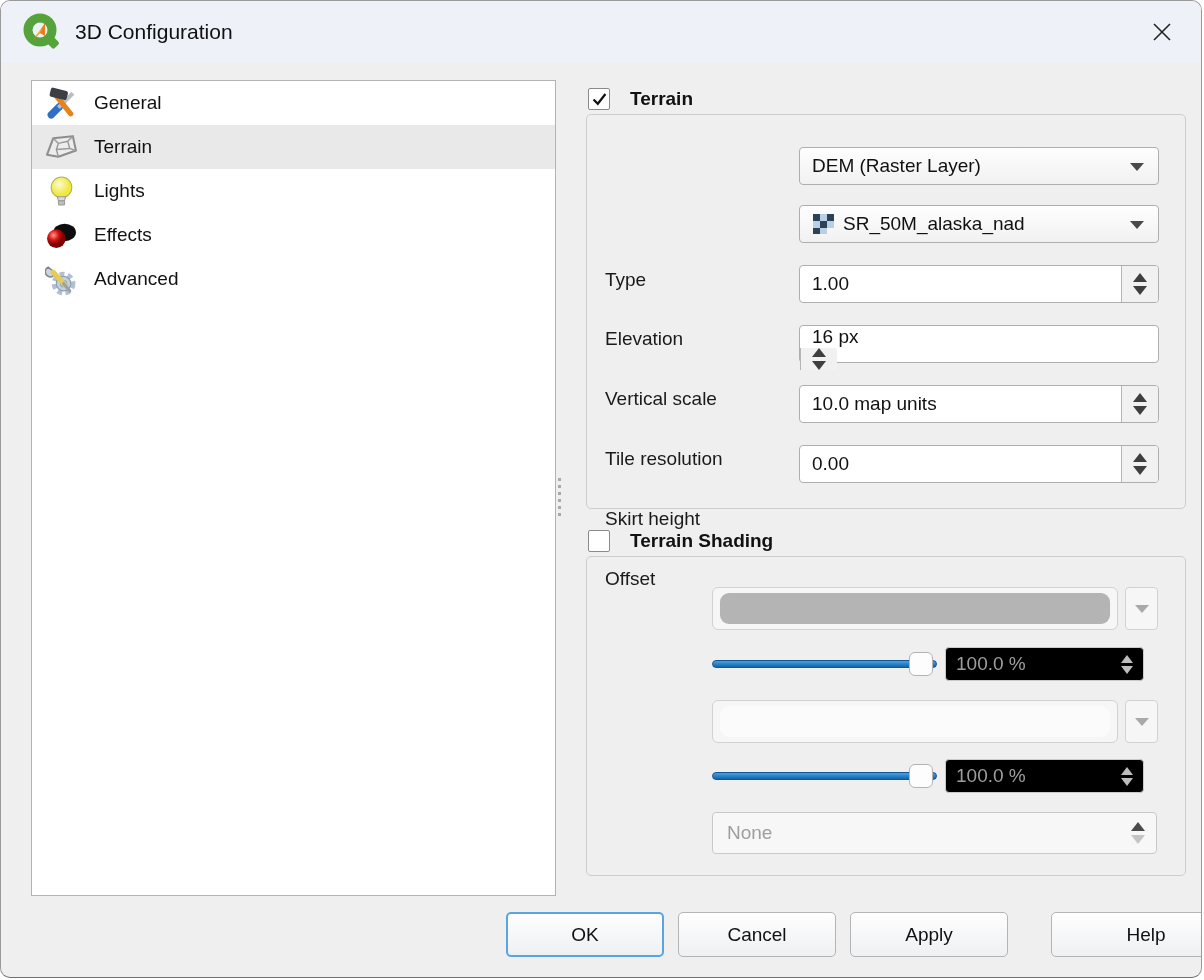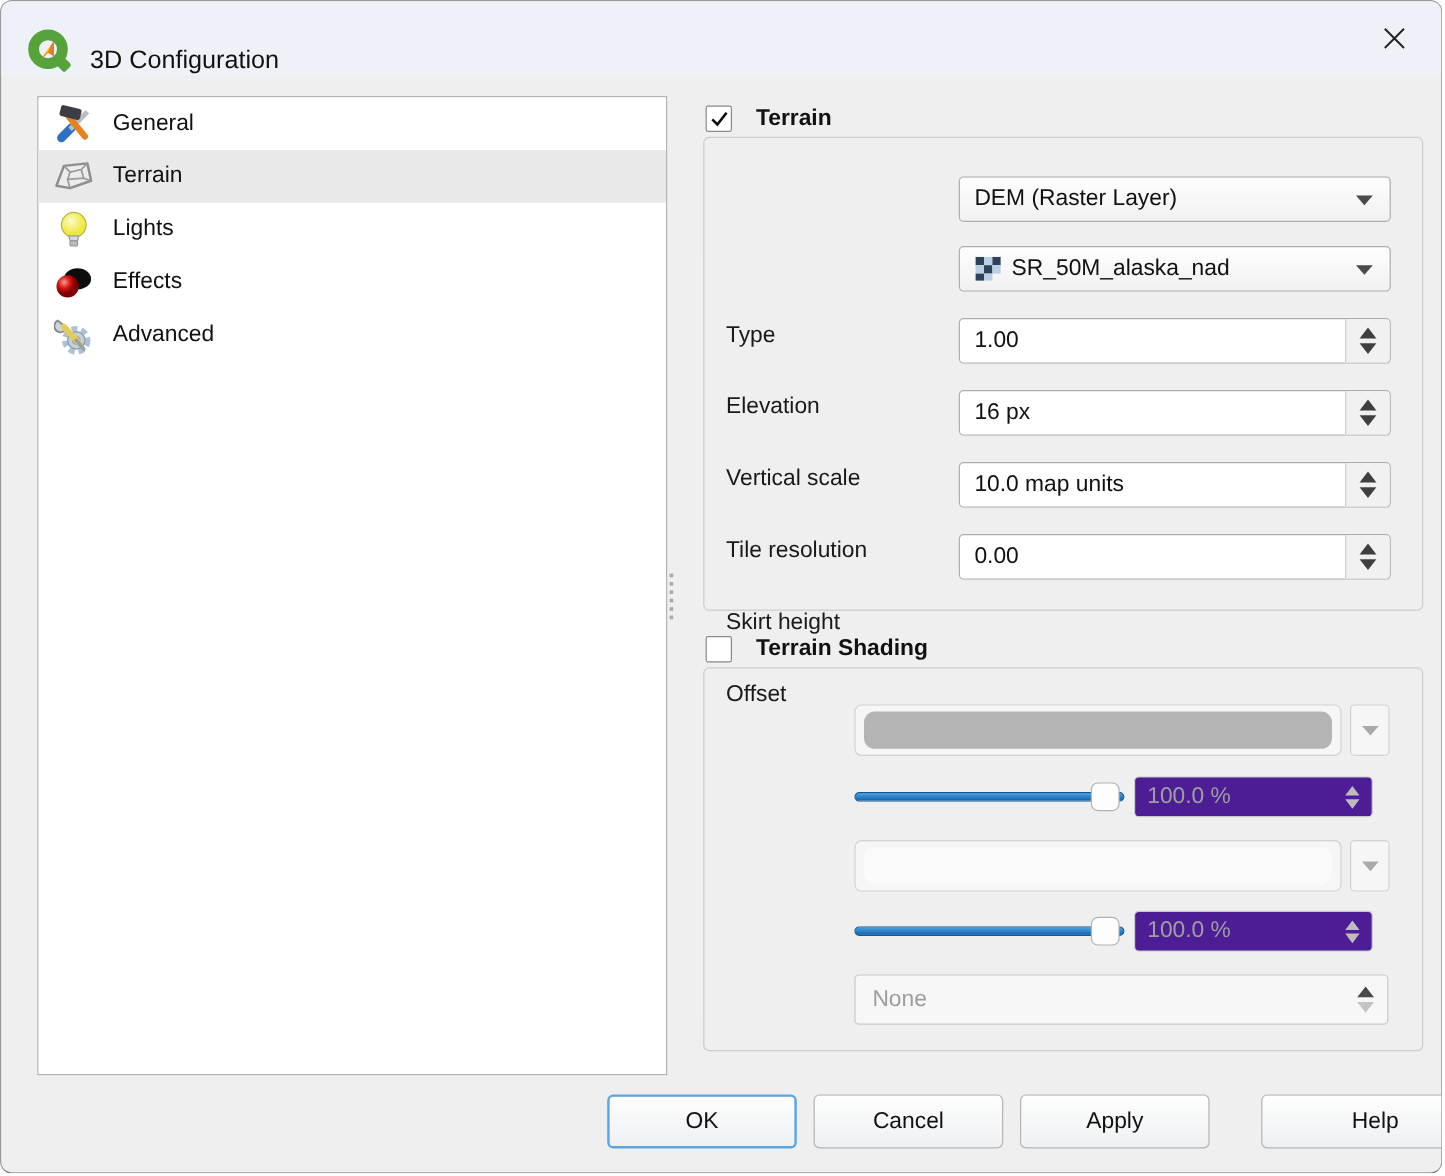--- a/index.html
+++ b/index.html
@@ -4,21 +4,21 @@
 <style>
   html,body{margin:0;padding:0;background:#fff;font-family:"Liberation Sans",sans-serif;}
   .window{
     position:relative;width:1202px;height:978px;margin:0;
     background:#efefef;border:1px solid #9a9a9a;border-bottom-color:#6f6f6f;
     border-radius:10px;overflow:hidden;box-sizing:border-box;
   }
   
   .titlebar{
     position:absolute;left:0;top:0;right:0;height:62px;background:#eef2f8;
-    display:flex;align-items:flex-end;
+    display:flex;align-items:center;
   }
   .titlebar .logo{margin-left:20px;width:40px;height:40px;flex:0 0 auto;}
   .titlebar .title{margin-left:14px;font-size:21px;color:#111;}
   .close-btn{
     position:absolute;right:18px;top:10px;width:42px;height:42px;
     display:flex;align-items:center;justify-content:center;cursor:default;
   }
   .close-btn svg{width:22px;height:22px;}
   
   .sidebar{
@@ -88,21 +88,21 @@
   .slider{position:absolute;height:24px;}
   .slider .track{
     position:absolute;left:0;right:0;top:8px;height:8px;border-radius:4px;
     background:linear-gradient(#49a0e0,#1265ab);border:1px solid #0f5694;box-sizing:border-box;
   }
   .slider .handle{
     position:absolute;top:0;width:24px;height:24px;background:#fdfdfd;
     border:1px solid #b3b3b3;border-radius:6px;box-sizing:border-box;
   }
   .pct-spin{
-    position:absolute;width:199px;height:34px;box-sizing:border-box;background:#4c1d95;
+    position:absolute;width:199px;height:34px;box-sizing:border-box;background:#000000;
     border:1px solid #c9c9c9;border-radius:4px;display:flex;align-items:stretch;
     font-size:19px;color:#9e9e9e;
   }
   .pct-spin .val{flex:1;display:flex;align-items:center;padding-left:10px;}
   .pct-spin .btns{width:32px;display:flex;flex-direction:column;align-items:center;justify-content:center;gap:3px;}
   .tri-up.dim{border-bottom-color:#bdbdbd;border-left-width:6px;border-right-width:6px;border-bottom-width:8px;}
   .tri-down.dim{border-top-color:#bdbdbd;border-left-width:6px;border-right-width:6px;border-top-width:8px;}
   .shin-spin{
     position:absolute;width:445px;height:42px;box-sizing:border-box;background:#f7f7f7;
     border:1px solid #c9c9c9;border-radius:4px;display:flex;align-items:stretch;
@@ -255,21 +255,21 @@
     <div class="row-label" style="left:18px;top:273px;">Vertical scale</div>
     <div class="spin" style="left:212px;top:150px;">
       <span class="val">1.00</span>
       <span class="btns">
           <span class="tri-up"></span>
           <span class="tri-down"></span>
         </span>
     </div>
 
     <div class="row-label" style="left:18px;top:333px;">Tile resolution</div>
-    <div class="spin" style="left:212px;top:210px;">
+    <div class="spin" style="left:212px;top:210px;flex-direction:column;">
       <span class="val">16 px</span>
       <span class="btns">
           <span class="tri-up"></span>
           <span class="tri-down"></span>
         </span>
     </div>
 
     <div class="row-label" style="left:18px;top:393px;">Skirt height</div>
     <div class="spin" style="left:212px;top:270px;">
       <span class="val">10.0 map units</span>

